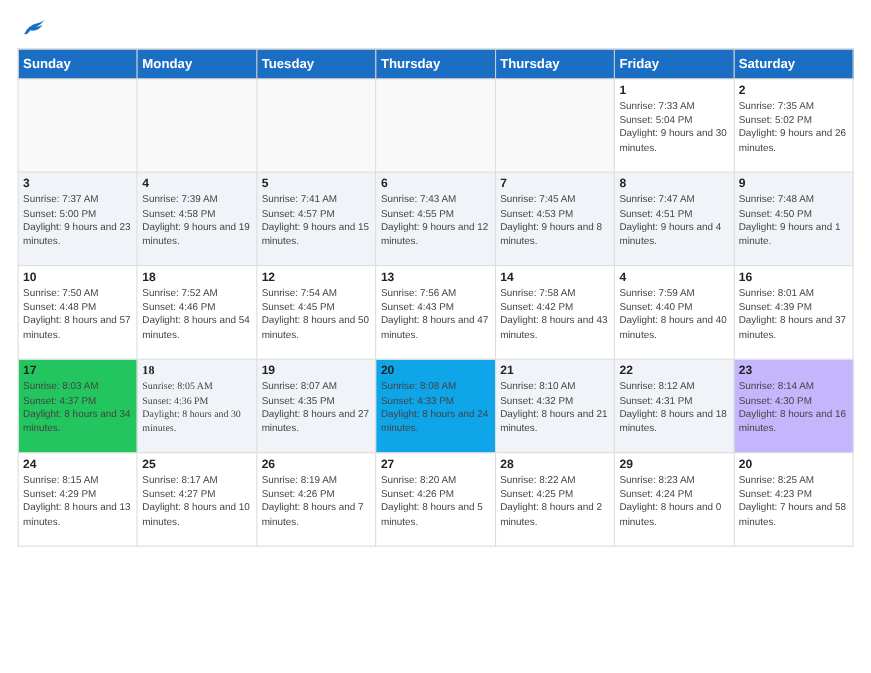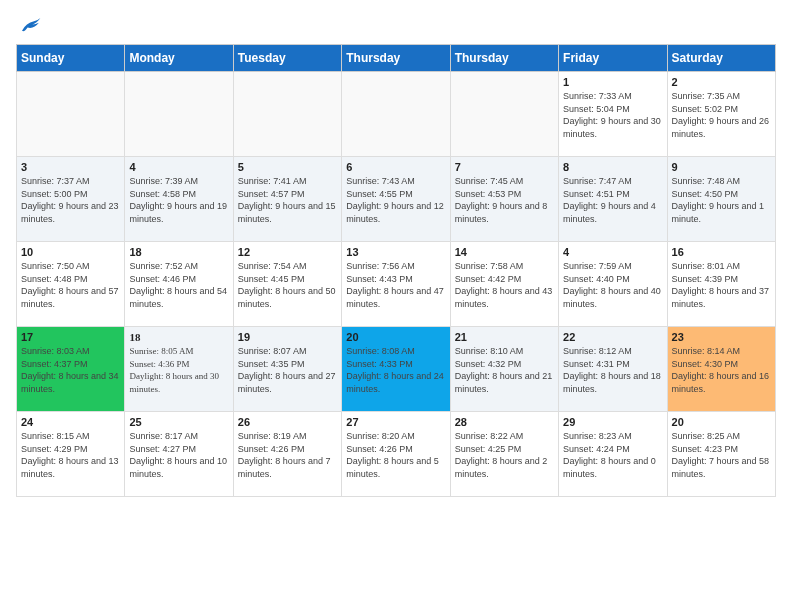--- a/index.html
+++ b/index.html
@@ -219,21 +219,21 @@
           <div class="day-info">Sunrise: 8:08 AM<br>Sunset: 4:33 PM<br>Daylight: 8 hours and 24 minutes.</div>
         </td>
         <td style="background: rgb(240, 244, 248); margin-left: 26px;">
           <div class="day-number">21</div>
           <div class="day-info">Sunrise: 8:10 AM<br>Sunset: 4:32 PM<br>Daylight: 8 hours and 21 minutes.</div>
         </td>
         <td style="background: rgb(240, 244, 248); margin-top: 36px;">
           <div class="day-number">22</div>
           <div class="day-info">Sunrise: 8:12 AM<br>Sunset: 4:31 PM<br>Daylight: 8 hours and 18 minutes.</div>
         </td>
-        <td style="background: #fdba74; margin-left: 18px;">
+        <td style="background: #c4b5fd; margin-left: 18px;">
           <div class="day-number">23</div>
           <div class="day-info">Sunrise: 8:14 AM<br>Sunset: 4:30 PM<br>Daylight: 8 hours and 16 minutes.</div>
         </td>
       </tr>
       <tr>
         <td>
           <div class="day-number">24</div>
           <div class="day-info">Sunrise: 8:15 AM<br>Sunset: 4:29 PM<br>Daylight: 8 hours and 13 minutes.</div>
         </td>
         <td>

